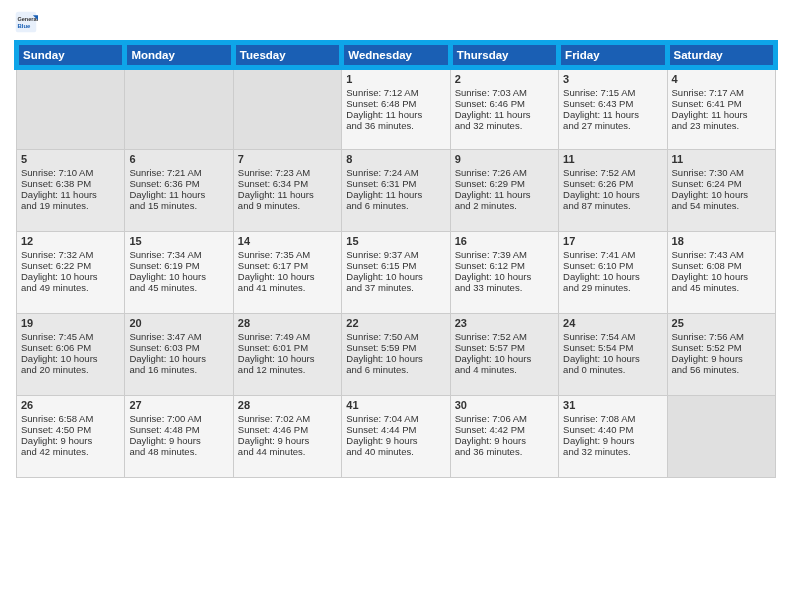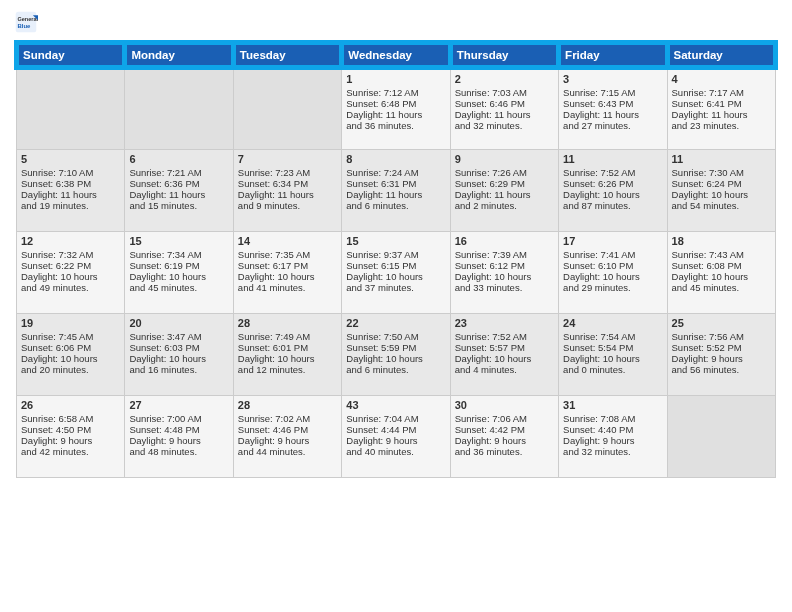--- a/index.html
+++ b/index.html
@@ -338,21 +338,21 @@
             <div>and 48 minutes.</div>
           </td>
           <td>
             <span class="day-num">28</span>
             <div>Sunrise: 7:02 AM</div>
             <div>Sunset: 4:46 PM</div>
             <div>Daylight: 9 hours</div>
             <div>and 44 minutes.</div>
           </td>
           <td>
-            <span class="day-num">43</span>
+            <span class="day-num">41</span>
             <div>Sunrise: 7:04 AM</div>
             <div>Sunset: 4:44 PM</div>
             <div>Daylight: 9 hours</div>
             <div>and 40 minutes.</div>
           </td>
           <td>
             <span class="day-num">30</span>
             <div>Sunrise: 7:06 AM</div>
             <div>Sunset: 4:42 PM</div>
             <div>Daylight: 9 hours</div>

